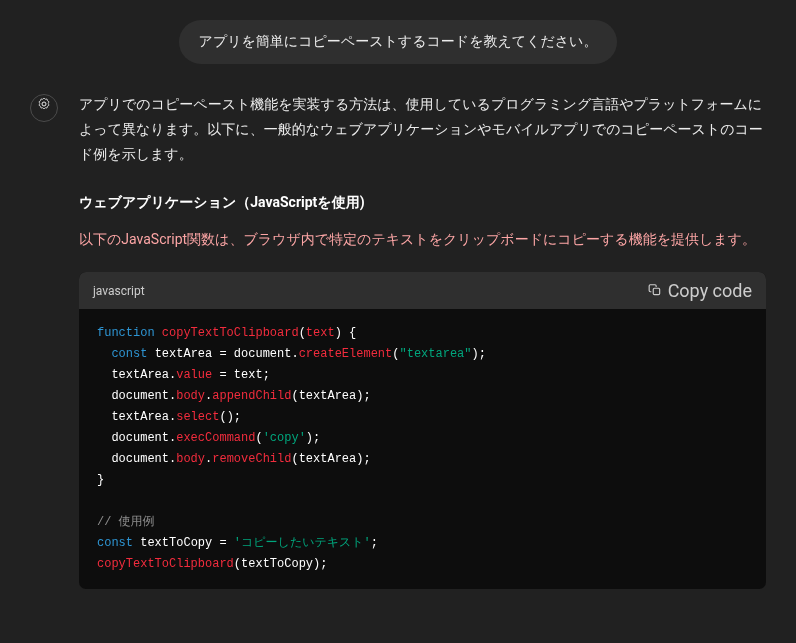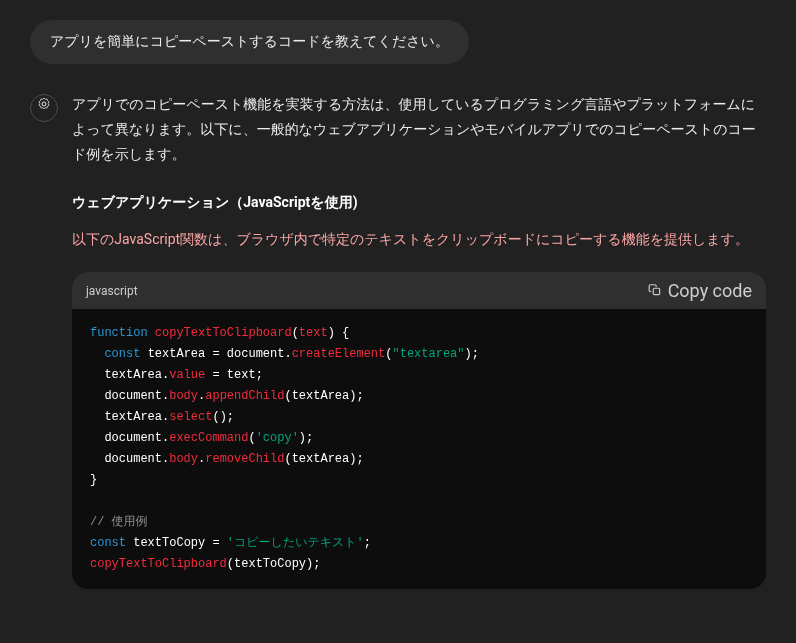--- a/index.html
+++ b/index.html
@@ -11,33 +11,33 @@
     line-height: 1.7;
     width: 796px;
     height: 643px;
     overflow: hidden;
   }
   .container {
     padding: 20px 30px 0 30px;
   }
   .user-row {
     display: flex;
-    justify-content: flex-start;
+    justify-content: center;
     margin-bottom: 28px;
   }
   .user-bubble {
     background: #2f2f2f;
     border-radius: 24px;
     padding: 10px 20px;
     max-width: 520px;
     color: #ececec;
   }
   .assistant-row {
     display: flex;
-    gap: 14px;
+    gap: 21px;
     align-items: flex-start;
   }
   .avatar {
     width: 28px;
     height: 28px;
     border-radius: 50%;
     border: 1px solid #4b4b4b;
     display: flex;
     align-items: center;
     justify-content: center;
@@ -60,21 +60,21 @@
     color: #ffffff;
     margin-bottom: 12px;
   }
   .sub-para {
     color: #fca5a5;
     margin-bottom: 20px;
     line-height: 1.8;
   }
   .code-block {
     background: #0d0d0d;
-    border-radius: 16px;
+    border-radius: 7px;
     overflow: hidden;
   }
   .code-header {
     background: #2f2f2f;
     display: flex;
     justify-content: space-between;
     align-items: center;
     padding: 8px 14px;
     font-size: 12px;
     color: #cdcdcd;

